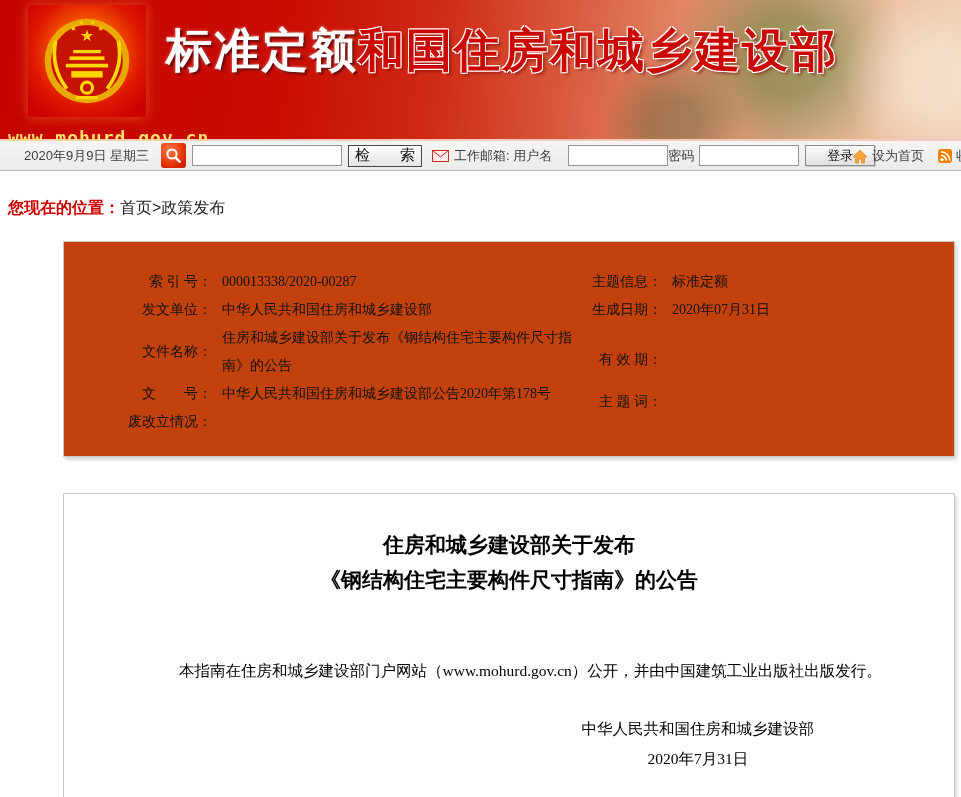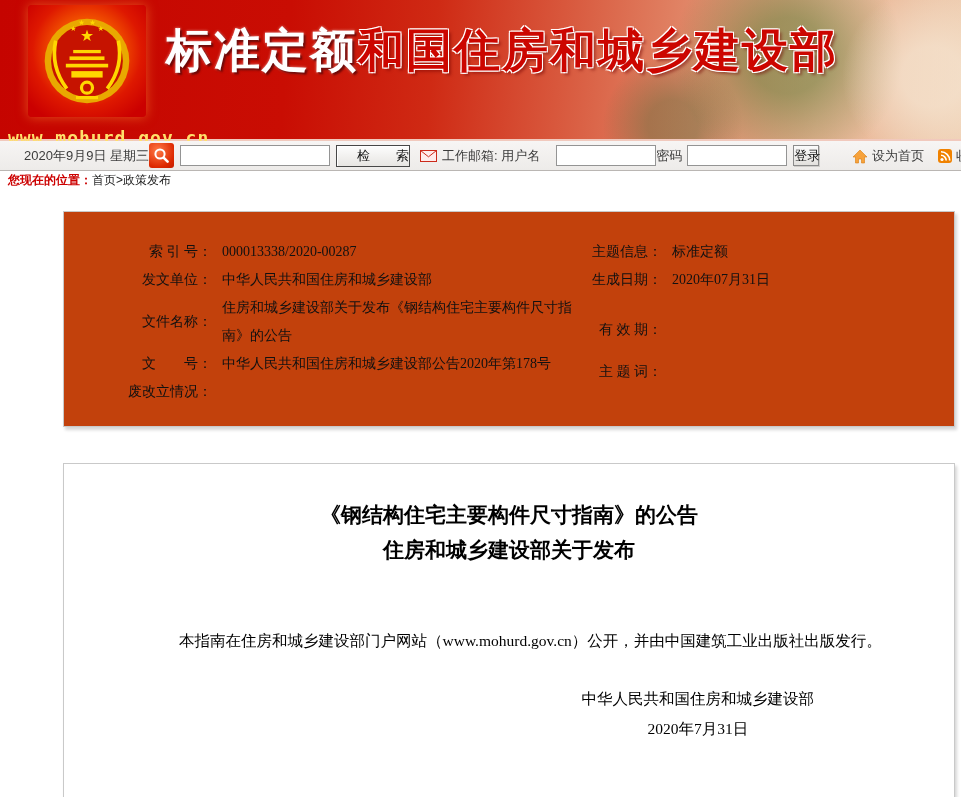--- a/index.html
+++ b/index.html
@@ -46,52 +46,51 @@
     text-shadow:1px 1px 1px #8a0000;
   }
 
   
   .toolbar{
     position:relative; height:30px; display:flex; align-items:center;
     background:linear-gradient(#f7f5f4,#edebe9);
     border-bottom:1px solid #bab6b3;
     font-size:13px; color:#3c3c3c; padding-left:24px; white-space:nowrap;
   }
-  .tb-date{ }
+  .tb-date{ margin-right:12px; }
   .tb-search-icon{
     width:25px; height:25px; border-radius:3px; margin-right:6px;
     background:radial-gradient(circle at 35% 30%, #ff7a45, #dd2800 70%, #c41d00);
     display:inline-flex; align-items:center; justify-content:center; cursor:pointer;
   }
   .tb-input{ height:21px; border:1px solid #949494; background:#fff; padding:0 3px; font-size:12px; }
   .w-search{ width:150px; }
   .w-user{ width:100px; } .w-pass{ width:100px; }
   .tb-search-btn{
-    margin-left:6px; width:74px; height:22px; font-size:13px; color:#111;
+    margin-left:6px; width:74px; height:22px; font-size:15px; color:#111;
     background:linear-gradient(#fdfdfd,#e7e5e2);
     border:1px solid #474747; box-shadow:inset 1px 1px 0 #fff; cursor:pointer;
     font-family:Liberation Sans, sans-serif;
-    text-align:right;
   }
   .tb-mail-icon{ margin-left:10px; margin-right:5px; display:inline-flex; }
   .tb-label{ margin-right:16px; }
   .tb-pass-label{ margin-right:5px; }
   .tb-login-btn{
-    margin-left:6px; width:26px; height:21px; font-size:13px; color:#111;
+    margin-left:6px; width:70px; height:21px; font-size:13px; color:#111;
     background:linear-gradient(#fbfbfb,#e3e1de);
     border:1px solid #8b8b8b; box-shadow:1px 1px 0 #cfcdca; cursor:pointer;
     font-family:inherit;
   }
   .tb-right{ position:absolute; left:852px; top:0; height:30px; display:flex; align-items:center; }
   .tb-link{ color:#3c3c3c; text-decoration:none; cursor:pointer; margin-left:4px; }
   .tb-home-icon{ display:inline-flex; margin-left:0; }
   .tb-rss-icon{ display:inline-flex; margin-left:14px; }
 
   
-  .breadcrumb{ padding:1px 0 0 8px; font-size:12px; color:#222; }
+  .breadcrumb{ padding:27px 0 0 8px; font-size:16px; color:#222; }
   .breadcrumb .bc-label{ color:#cc0000; font-weight:bold; }
   .breadcrumb .bc-path{ cursor:pointer; }
 
   
   .info-box{
     width:892px; margin:22px 0 0 63px; background:#c2410c;
     border:1px solid #c9c9c9; box-shadow:2px 3px 3px rgba(0,0,0,.16);
     padding:26px 0 20px 0; display:flex;
     font-family:"Liberation Serif", serif; font-size:14px; color:#111;
   }
@@ -227,22 +226,22 @@
     </div>
     <div class="info-row gap-md">
       <span class="info-label">主 题 词：</span>
       <span class="info-value"></span>
     </div>
   </div>
 </div>
 
 <div class="content-box">
   <div class="article-title">
+    <div>住房和城乡建设部关于发布</div>
     <div>《钢结构住宅主要构件尺寸指南》的公告</div>
-    <div>住房和城乡建设部关于发布</div>
   </div>
   <div class="article-body">
     <p>本指南在住房和城乡建设部门户网站（www.mohurd.gov.cn）公开，并由中国建筑工业出版社出版发行。</p>
   </div>
   <div class="signature-block">
     <div>中华人民共和国住房和城乡建设部</div>
     <div>2020年7月31日</div>
   </div>
 </div>
 

